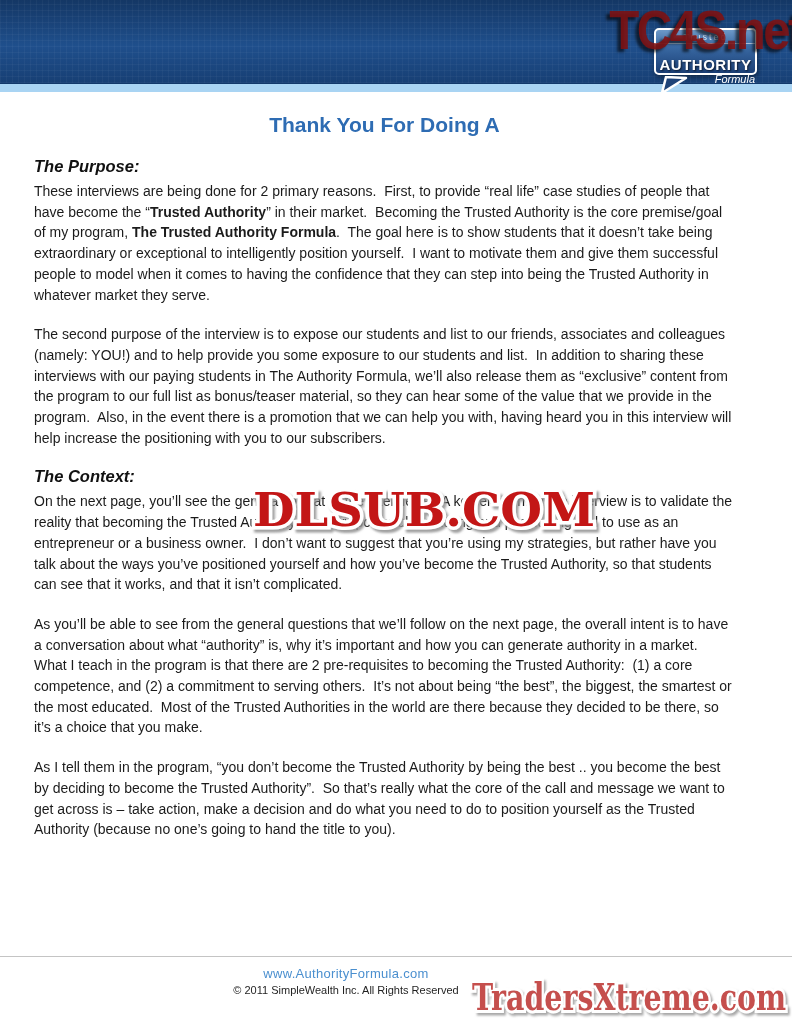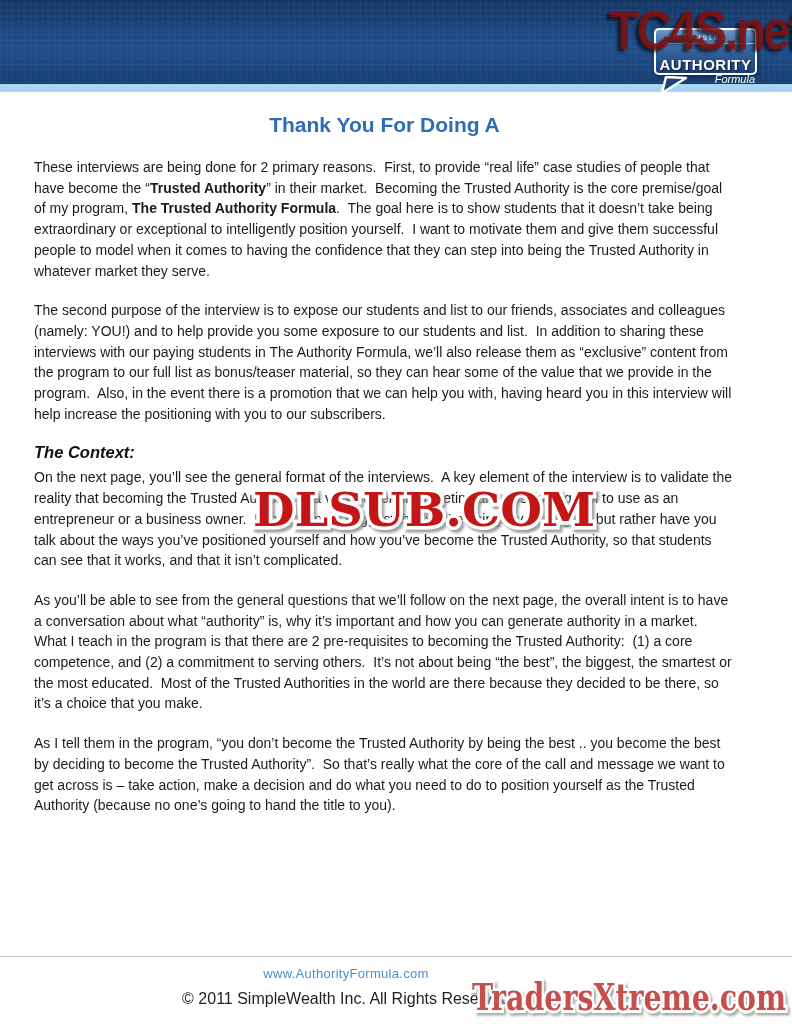--- a/index.html
+++ b/index.html
@@ -64,21 +64,21 @@
     white-space:pre-wrap; color:#1b1b1b;
   }
   h2.sec-heading {
     font-size:16.5px; font-weight:bold; font-style:italic; color:#111111;
     margin-top:14px; margin-bottom:5px;
   }
   
   .footer { position:absolute; left:0; top:956px; width:692px; text-align:center; }
   .footer-divider { border-top:1px solid #c4c4c4; width:792px; margin-bottom:7px; }
   .footer-link { font-size:13px; color:#4a8fcf; text-decoration:none; letter-spacing:0.3px; display:inline-block; }
-  .footer-copy { font-size:16px; color:#1f1f1f; margin-top:8px; }
+  .footer-copy { font-size:11px; color:#1f1f1f; margin-top:2px; }
   
   .wm-dlsub    { position:absolute; left:244px; top:478px; z-index:40; }
   .wm-traders  { position:absolute; left:464px; top:972px; z-index:40; }
 </style>
 </head>
 <body>
 
 <div class="header"></div>
 <div class="header-strip"></div>
 
@@ -92,20 +92,21 @@
 </svg>
 
 <div class="tc4s">TC4S.net</div>
 
 <div class="content">
   <div class="doc-title">
     <div>Thank You For Doing A</div>
   </div>
 
 
+  <h2 class="sec-heading">The Purpose:</h2>
   <p class="body-par">These interviews are being done for 2 primary reasons.  First, to provide “real life” case studies of people that have become the “<b>Trusted Authority</b>” in their market.  Becoming the Trusted Authority is the core premise/goal of my program, <b>The Trusted Authority Formula</b>.  The goal here is to show students that it doesn’t take being extraordinary or exceptional to intelligently position yourself.  I want to motivate them and give them successful people to model when it comes to having the confidence that they can step into being the Trusted Authority in whatever market they serve.</p>
   <p class="body-par">The second purpose of the interview is to expose our students and list to our friends, associates and colleagues (namely: YOU!) and to help provide you some exposure to our students and list.  In addition to sharing these interviews with our paying students in The Authority Formula, we’ll also release them as “exclusive” content from the program to our full list as bonus/teaser material, so they can hear some of the value that we provide in the program.  Also, in the event there is a promotion that we can help you with, having heard you in this interview will help increase the positioning with you to our subscribers.</p>
 
   <h2 class="sec-heading">The Context:</h2>
   <p class="body-par">On the next page, you’ll see the general format of the interviews.  A key element of the interview is to validate the reality that becoming the Trusted Authority is a very powerful marketing and positioning tool to use as an entrepreneur or a business owner.  I don’t want to suggest that you’re using my strategies, but rather have you talk about the ways you’ve positioned yourself and how you’ve become the Trusted Authority, so that students can see that it works, and that it isn’t complicated.</p>
   <p class="body-par">As you’ll be able to see from the general questions that we’ll follow on the next page, the overall intent is to have a conversation about what “authority” is, why it’s important and how you can generate authority in a market.  What I teach in the program is that there are 2 pre-requisites to becoming the Trusted Authority:  (1) a core competence, and (2) a commitment to serving others.  It’s not about being “the best”, the biggest, the smartest or the most educated.  Most of the Trusted Authorities in the world are there because they decided to be there, so it’s a choice that you make.</p>
   <p class="body-par">As I tell them in the program, “you don’t become the Trusted Authority by being the best .. you become the best by deciding to become the Trusted Authority”.  So that’s really what the core of the call and message we want to get across is – take action, make a decision and do what you need to do to position yourself as the Trusted Authority (because no one’s going to hand the title to you).</p>
 </div>
 
 <div class="footer">

